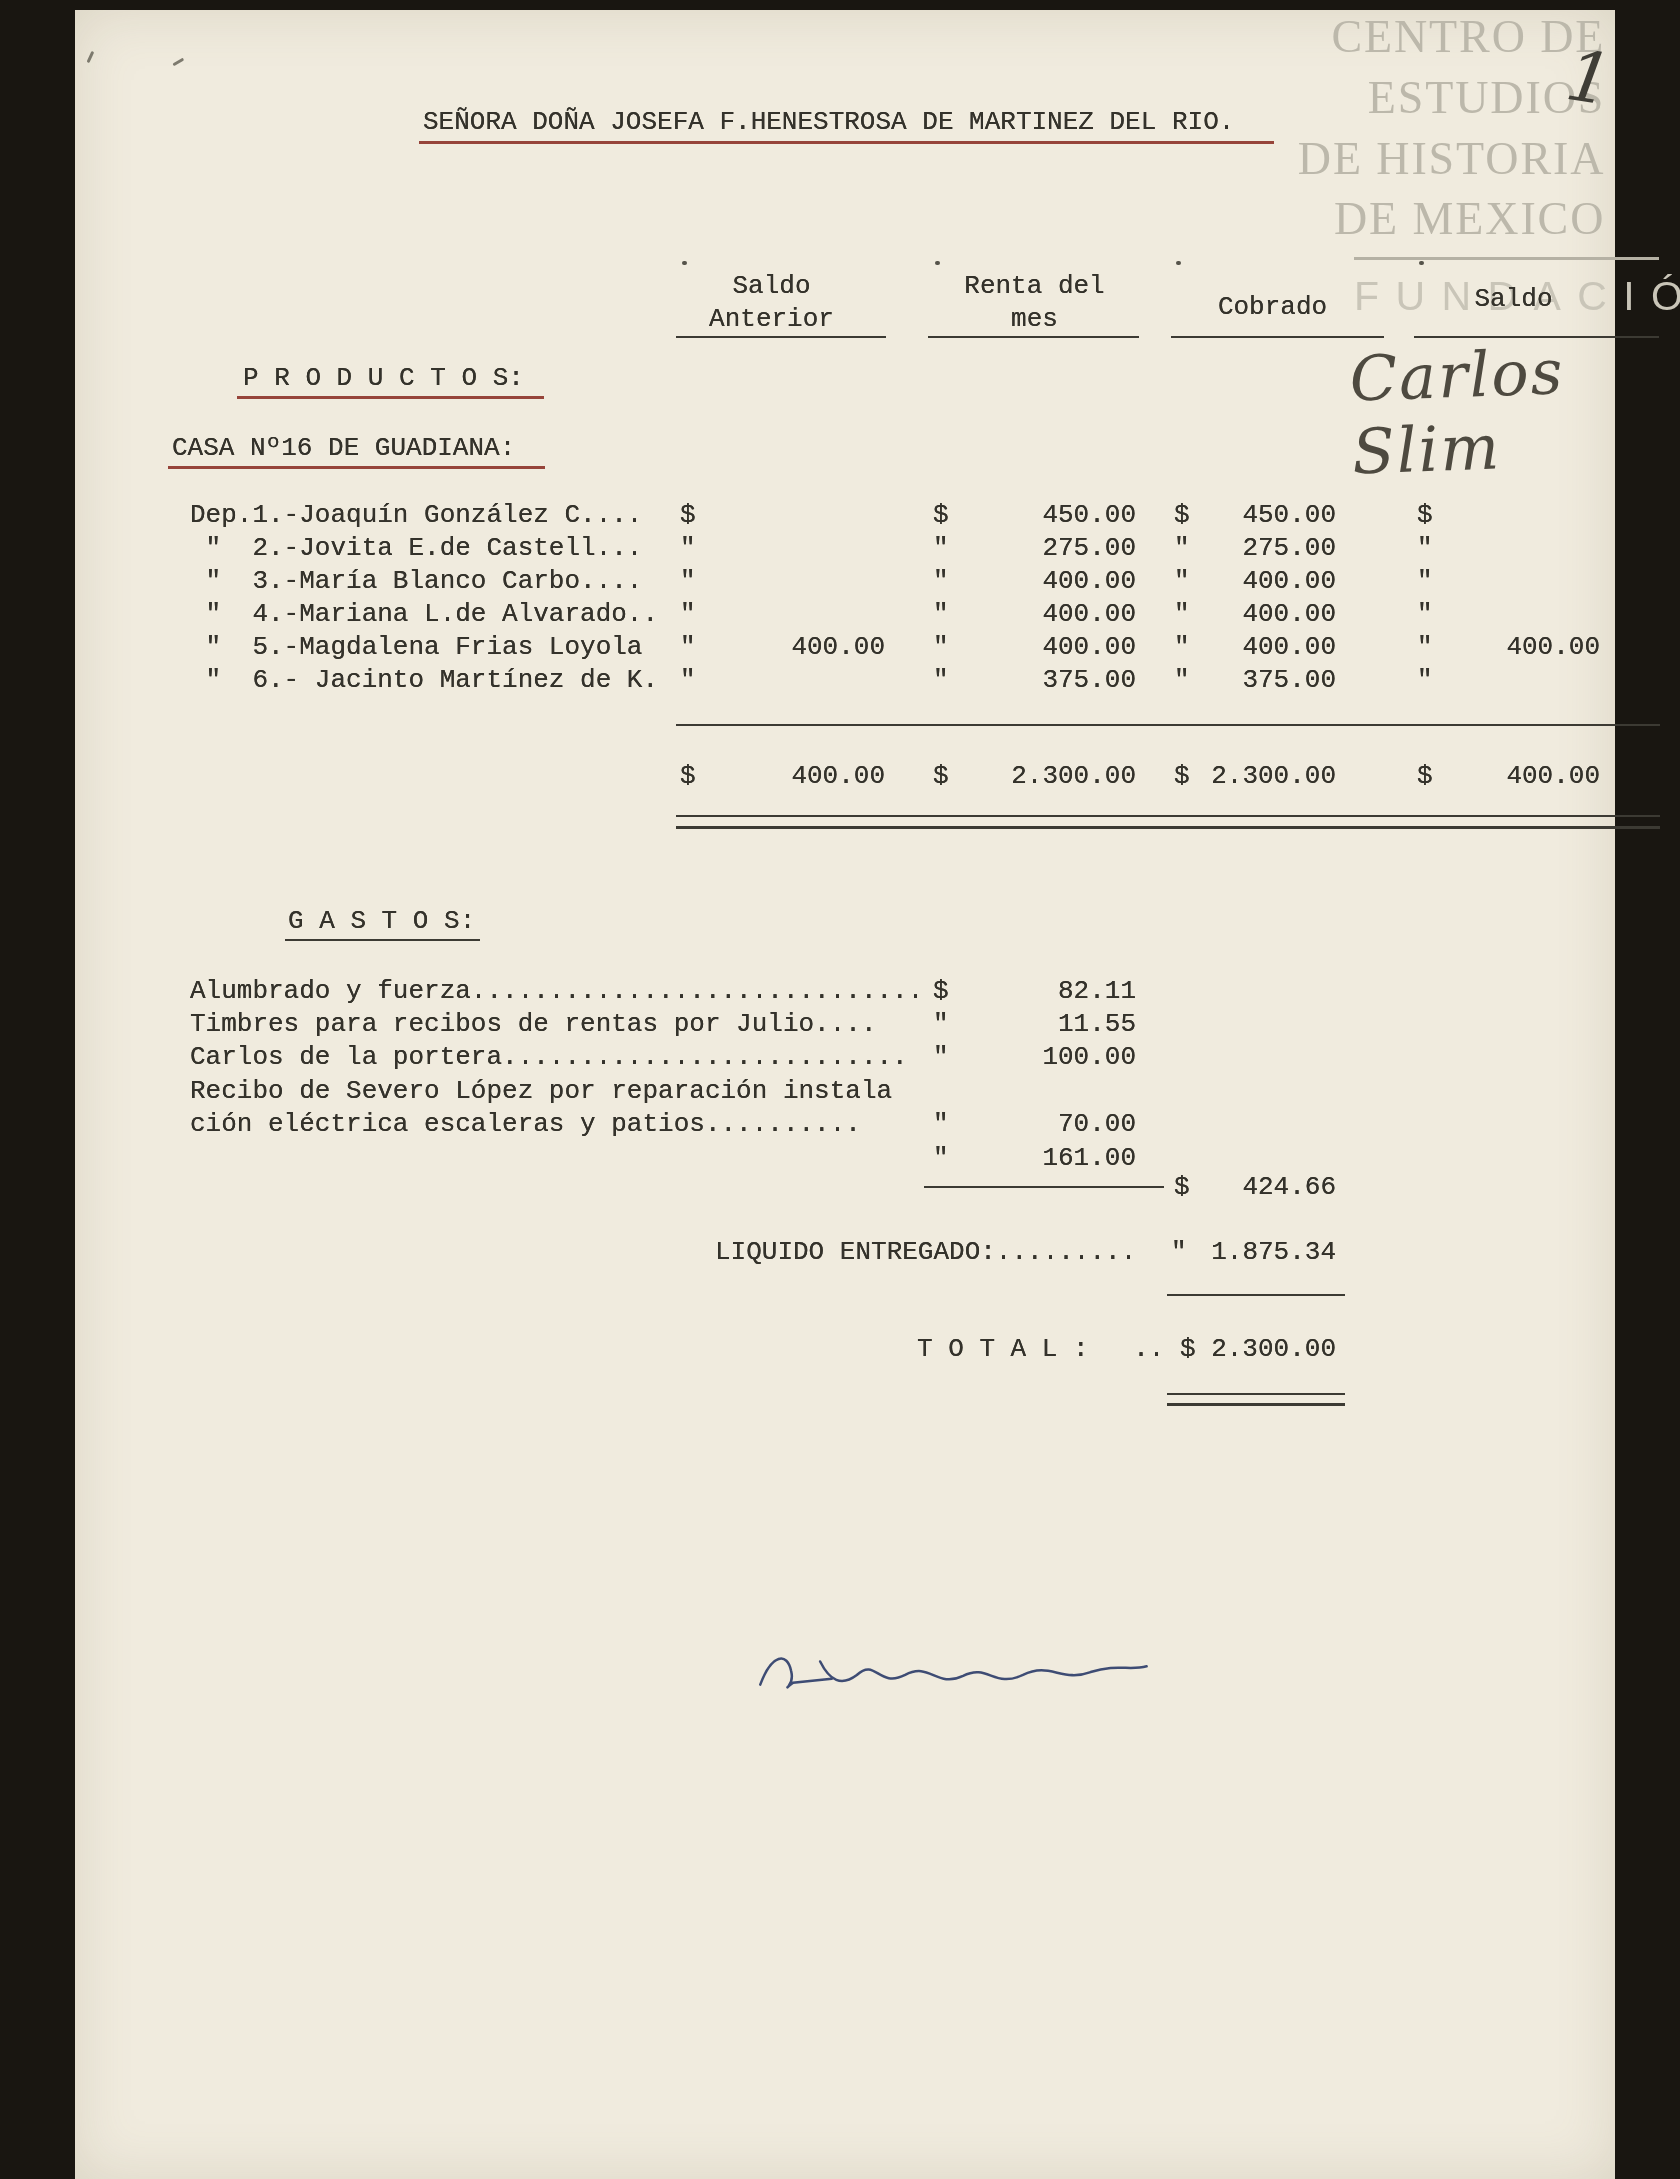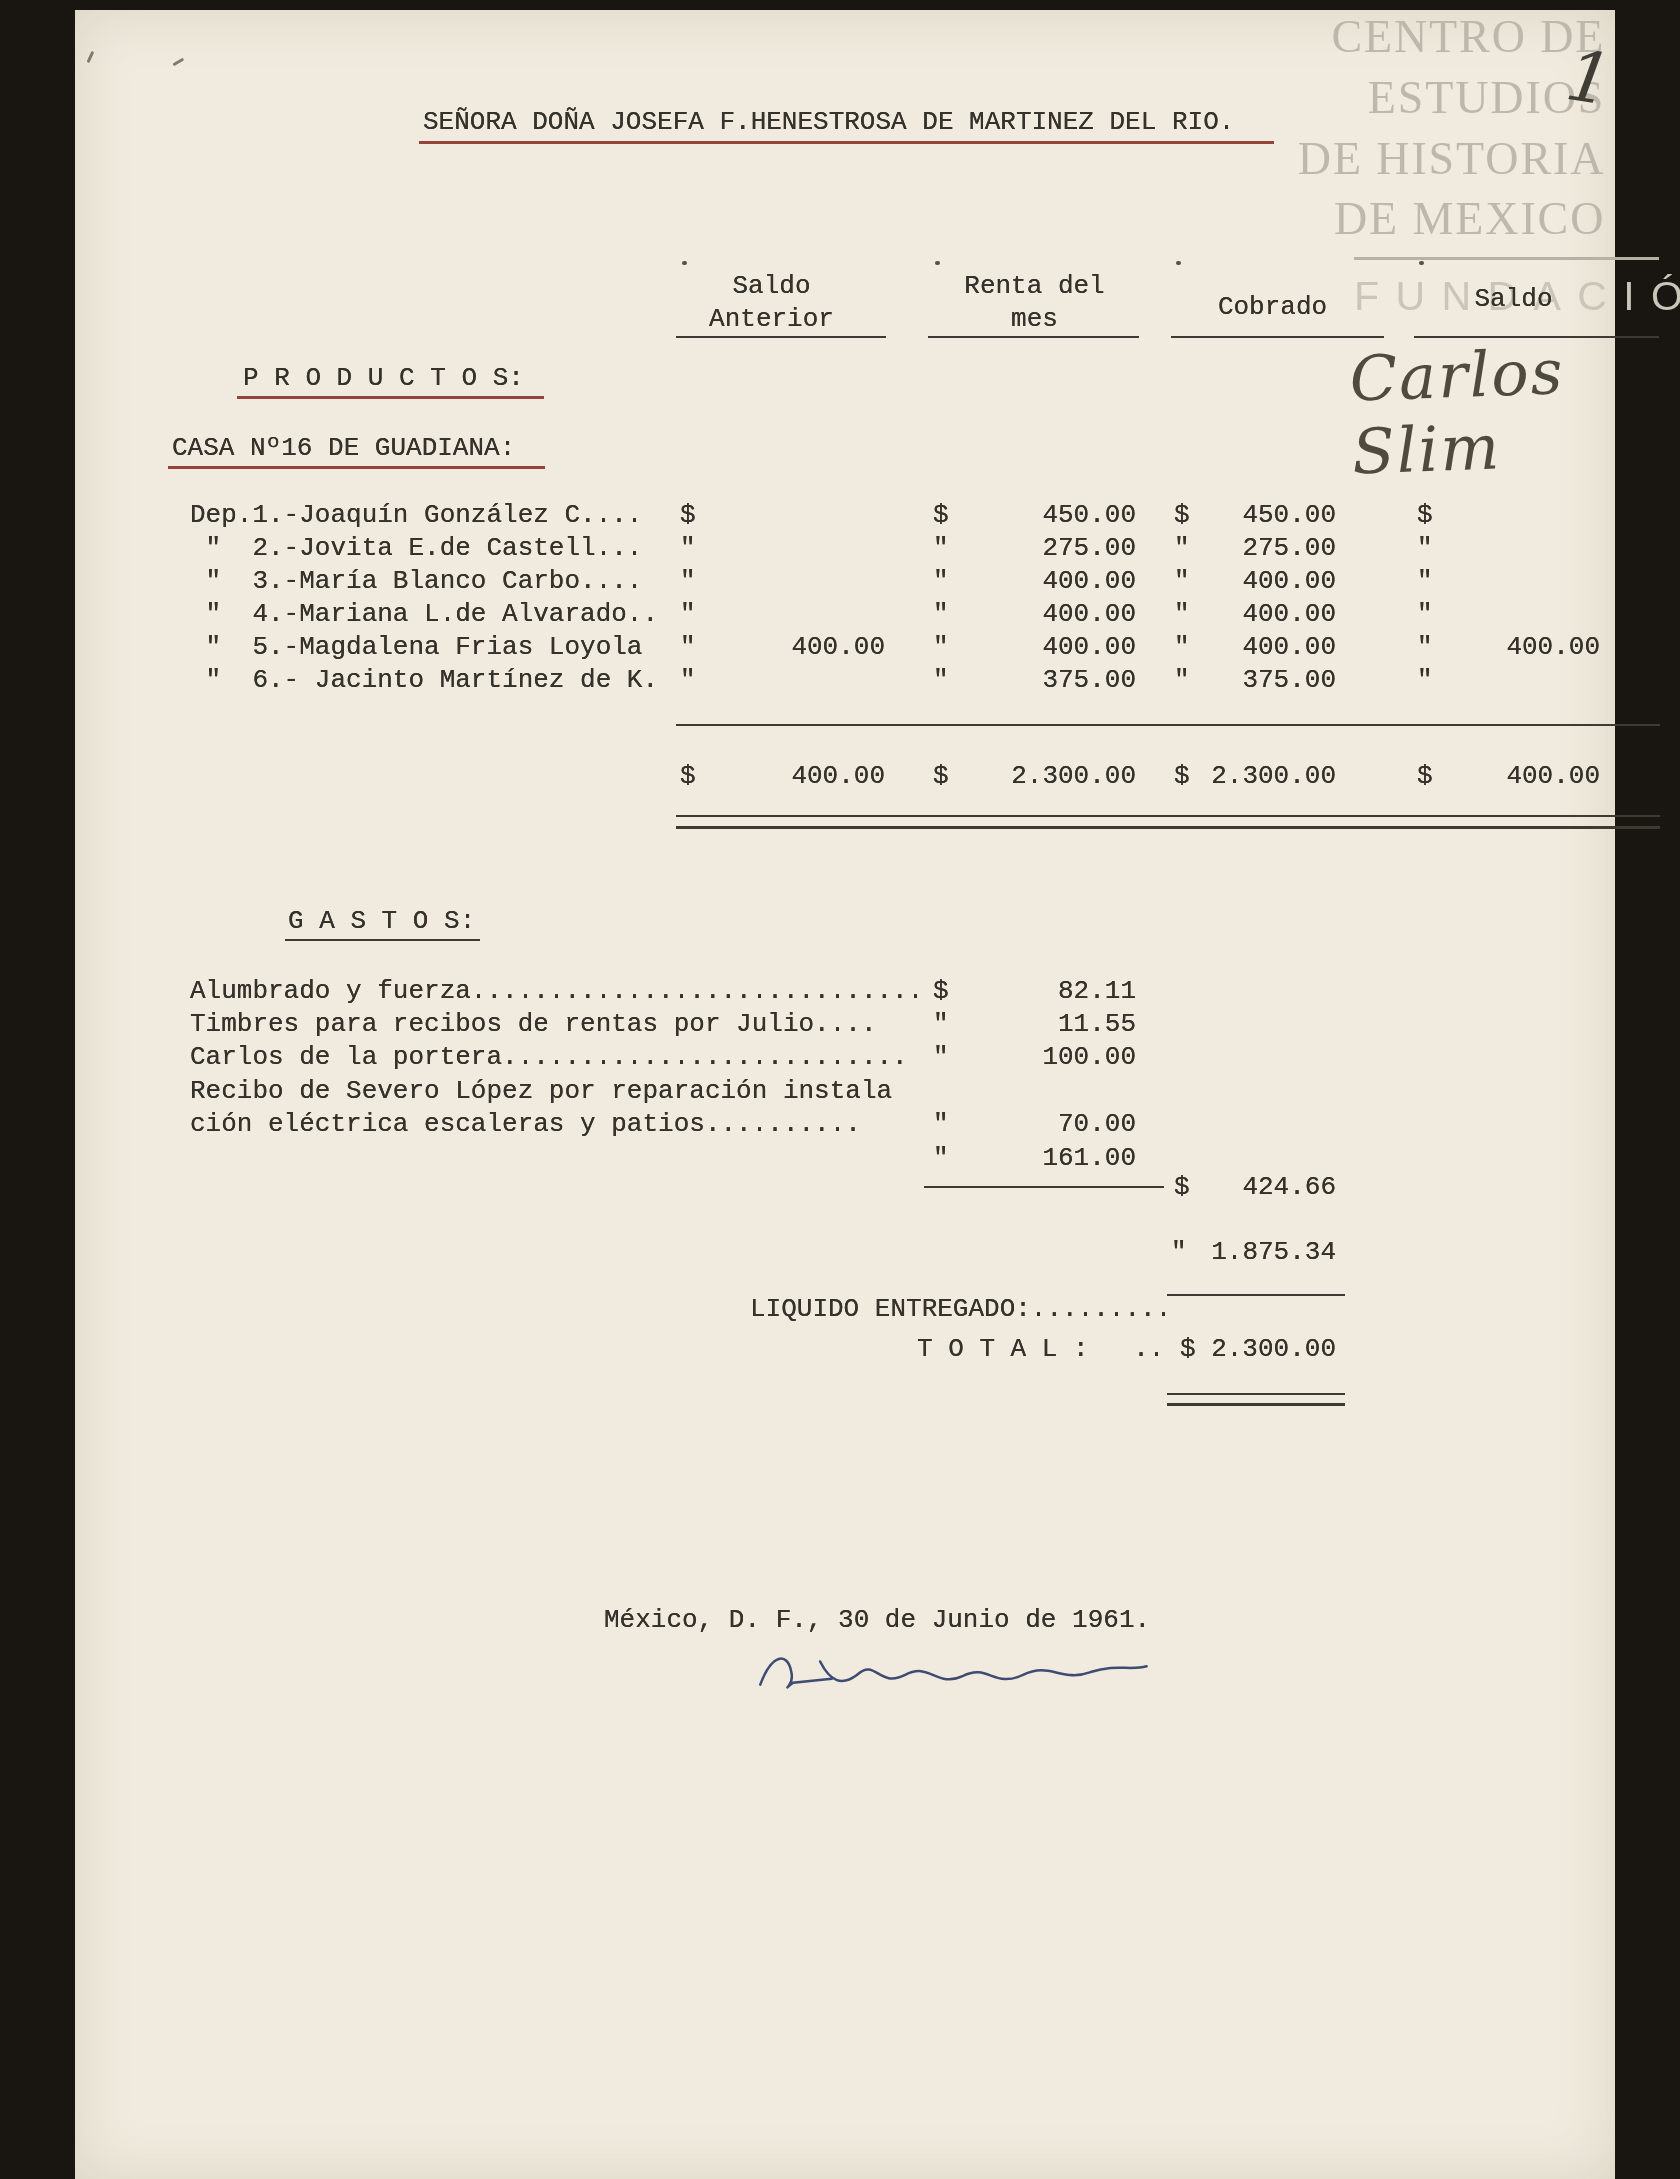--- a/index.html
+++ b/index.html
@@ -208,31 +208,30 @@
     </div>
     <div class="grow" style="top:1133px;">
       <span class="t s2">"</span>
       <span class="t v2">161.00</span>
     </div>
 
     <div class="line" style="left:849px; top:1176px; width:240px;"></div>
     <div class="t" style="left:1099px; top:1162px;">$</div>
     <div class="t rt" style="left:1114px; top:1162px; width:147px;">424.66</div>
 
-    <div class="t" style="left:640px; top:1284px;margin-left:35px;">LIQUIDO ENTREGADO:.........</div>
+    <div class="t" style="left:640px; top:1227px;">LIQUIDO ENTREGADO:.........</div>
     <div class="t" style="left:1096px; top:1227px;">"</div>
     <div class="t rt" style="left:1114px; top:1227px; width:147px;">1.875.34</div>
     <div class="line" style="left:1092px; top:1284px; width:178px;"></div>
 
     <div class="t" style="left:842px; top:1324px;">T O T A L :</div>
     <div class="t rt" style="left:1052px; top:1324px; width:209px;">.. $ 2.300.00</div>
     <div class="line" style="left:1092px; top:1383px; width:178px;"></div>
     <div class="line" style="left:1092px; top:1393px; width:178px; height:2.9px;"></div>
 
-    <div class="t" style="left:529px; top:1595px;">México, D. F., 30 de Junio de 1961.</div>
     <svg style="position:absolute; left:664px; top:1630px;" width="425" height="68" viewBox="0 0 440 70">
       <path d="M22 46 C 34 14, 50 12, 54 32 C 58 48, 42 54, 56 44 L 96 40
                M84 22 C 94 42, 106 48, 122 36 C 142 18, 144 50, 172 36
                C 198 22, 204 50, 232 37 C 258 24, 264 50, 294 36
                C 322 22, 334 44, 364 33 C 392 24, 404 32, 422 27" stroke="#3e4c74" fill="none" stroke-width="2.6" stroke-linecap="round"></path>
     </svg>
 
   </div>
 </div>
 

